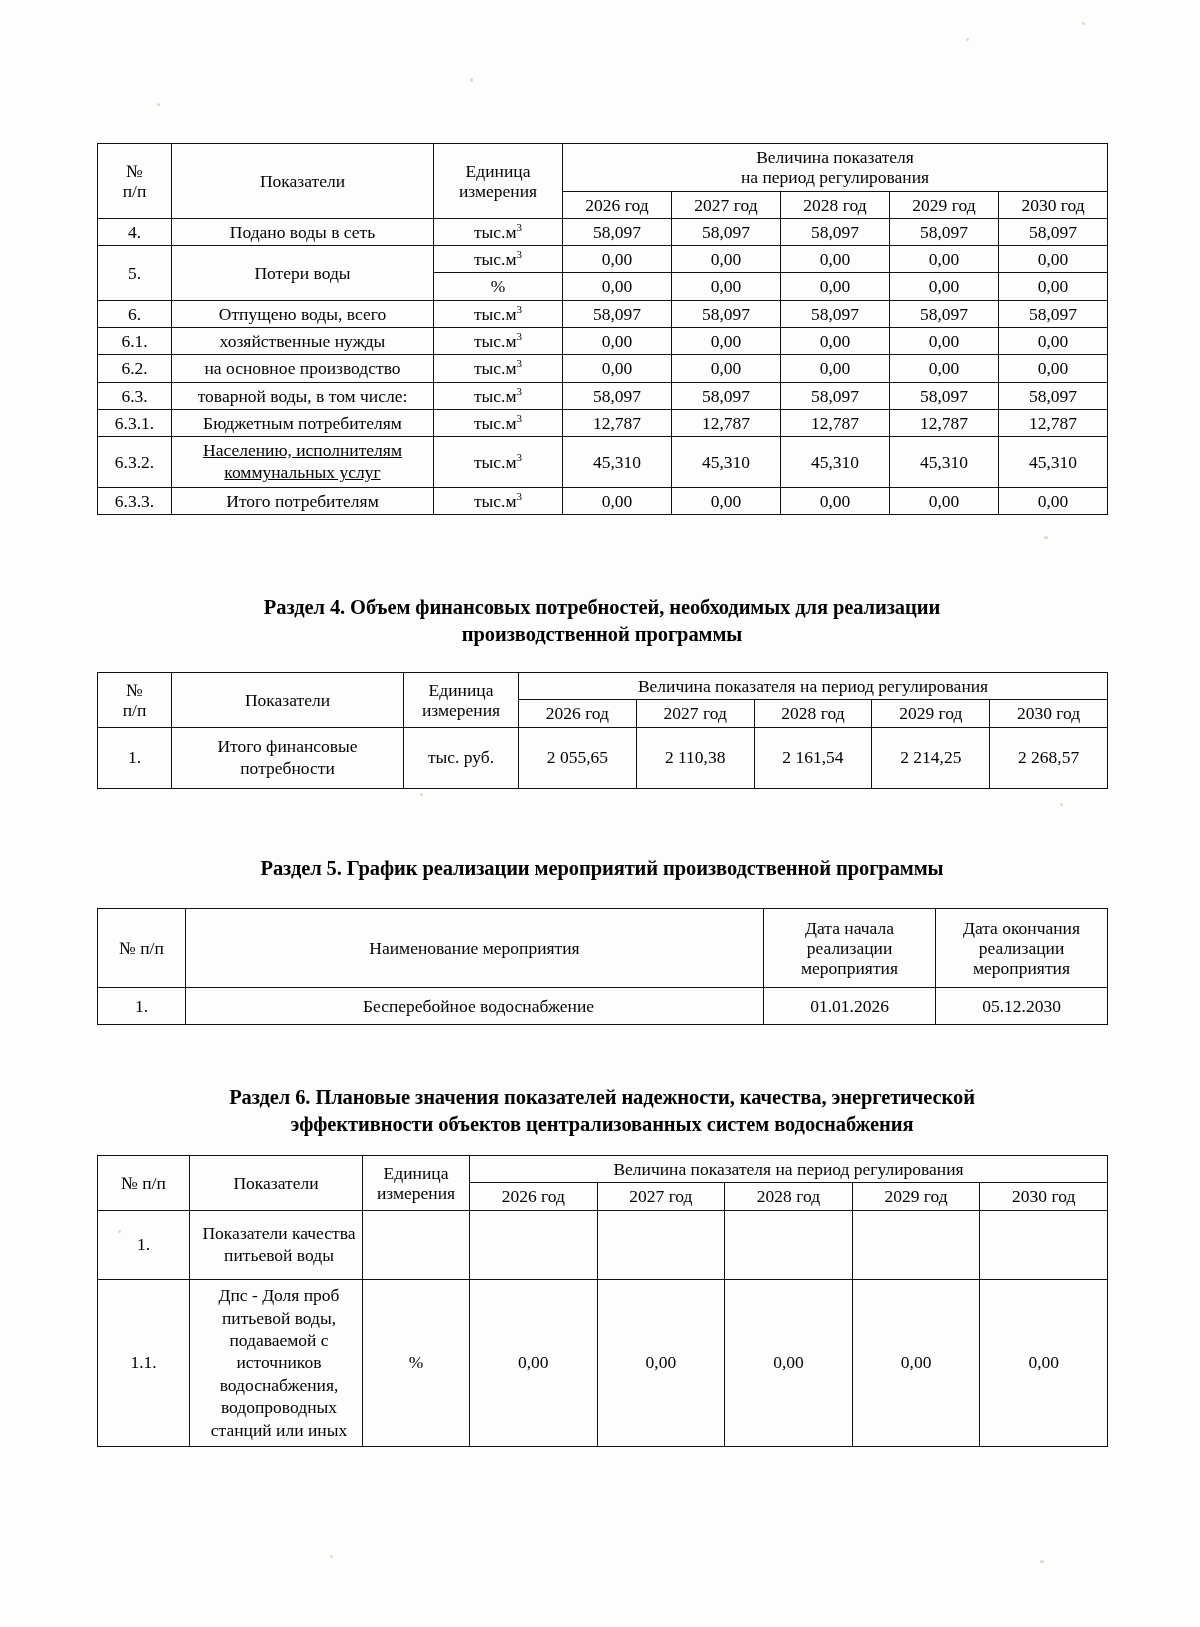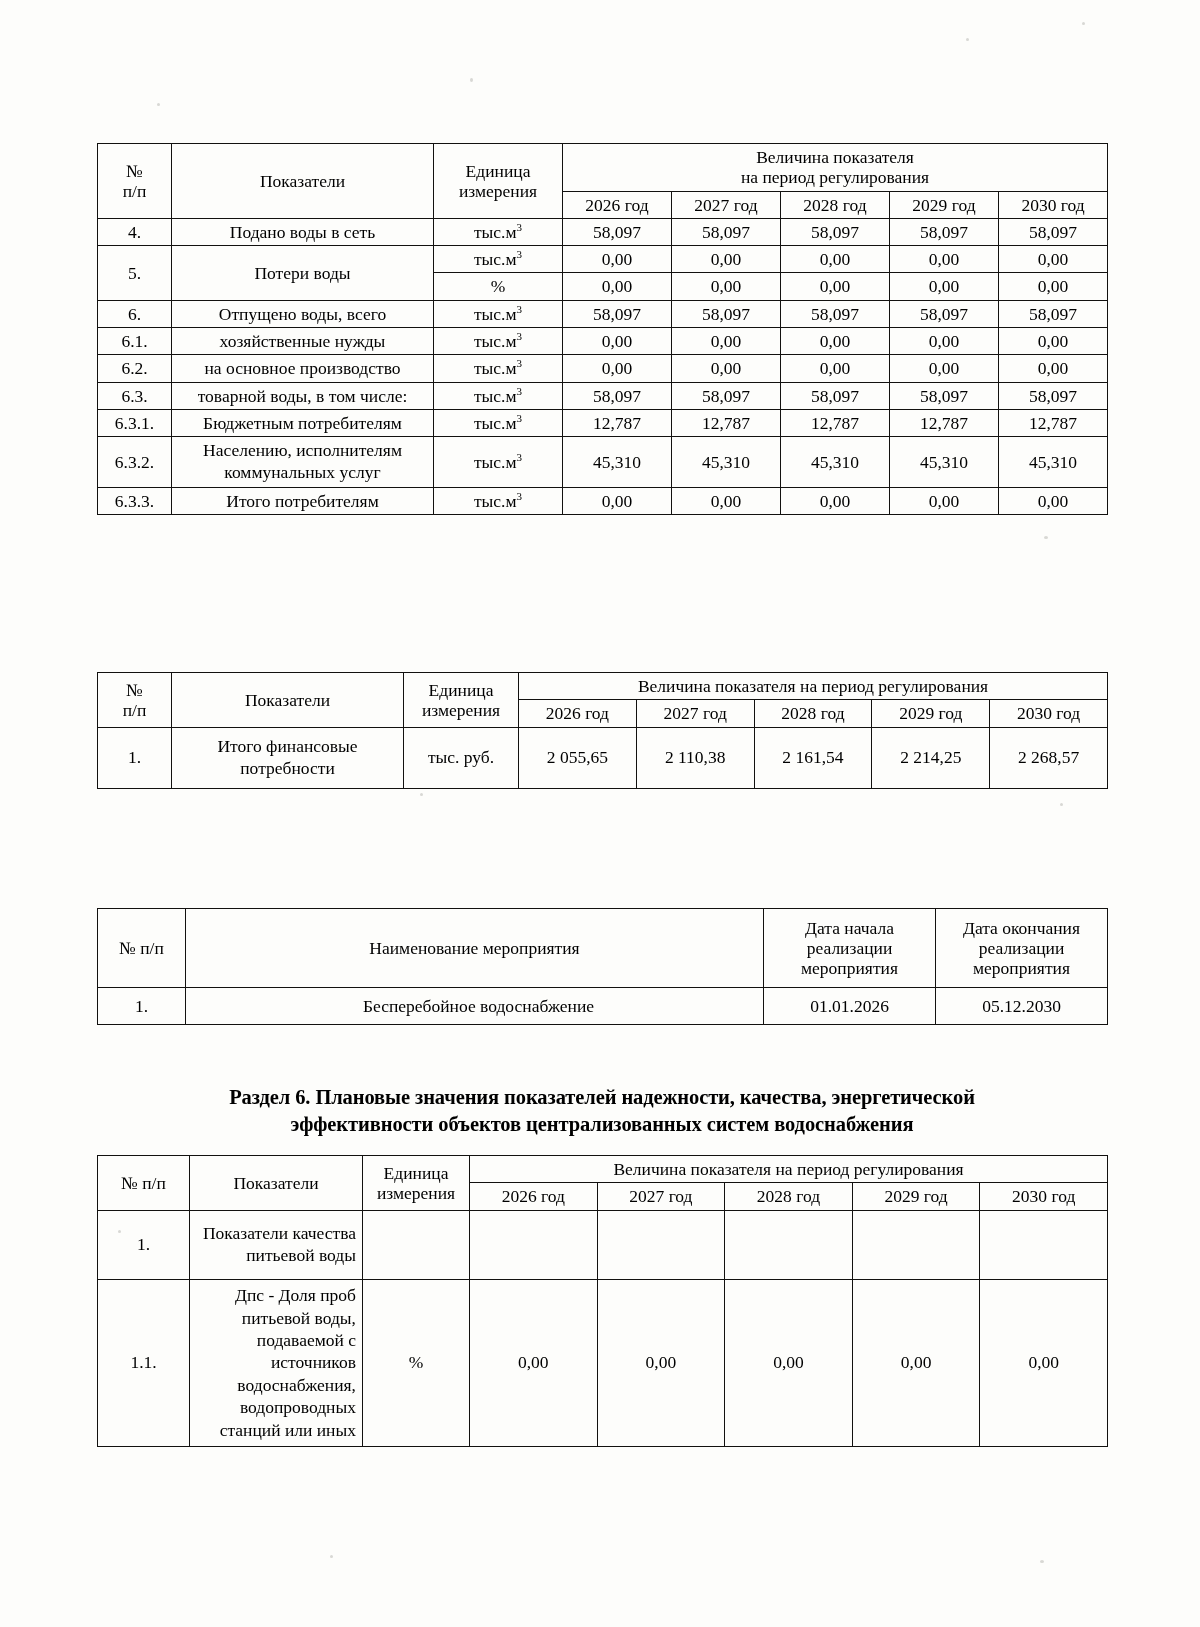--- a/index.html
+++ b/index.html
@@ -86,21 +86,21 @@
   .t5 col.c-name  { width: 578px; }
   .t5 col.c-date  { width: 172px; }
 
   
   .t6 col.c-num   { width: 92px; }
   .t6 col.c-name  { width: 173px; }
   .t6 col.c-unit  { width: 107px; }
   .t6 col.c-yr    { width: 127.6px; }
 
   .t6 td, .t6 th { font-size: 17px; }
-  .t6 td.left { padding-left: 12px; line-height: 1.24; text-align: right; }
+  .t6 td.left { padding-left: 12px; line-height: 1.24; }
 
   .t5 td, .t5 th { font-size: 16.5px; }
   .t5 td.left { padding-left: 14px; }
 
   .hdr-multi { line-height: 1.2; }
 </style>
 </head>
 <body>
 
 <div class="page">
@@ -230,21 +230,21 @@
           <td class="unit"><span>тыс.м</span><sup>3</sup></td>
           <td>12,787</td>
           <td>12,787</td>
           <td>12,787</td>
           <td>12,787</td>
           <td>12,787</td>
         </tr>
 
         <tr>
           <td>6.3.2.</td>
-          <td class="left" style="line-height:1.25;">Населению, исполнителям коммунальных услуг</td>
+          <td class="left" style="line-height:1.25;text-decoration:underline;">Населению, исполнителям коммунальных услуг</td>
           <td class="unit"><span>тыс.м</span><sup>3</sup></td>
           <td>45,310</td>
           <td>45,310</td>
           <td>45,310</td>
           <td>45,310</td>
           <td>45,310</td>
         </tr>
         <tr>
           <td>6.3.3.</td>
           <td class="left">Итого потребителям</td>
@@ -252,20 +252,24 @@
           <td>0,00</td>
           <td>0,00</td>
           <td>0,00</td>
           <td>0,00</td>
           <td>0,00</td>
         </tr>
       </tbody>
     </table>
   </div>
 
+  <div class="sheet" style="top:594px; width:1010px;">
+    <h2 class="section">Раздел 4. Объем финансовых потребностей, необходимых для реализации</h2>
+    <h2 class="section">производственной программы</h2>
+  </div>
 
   <div class="sheet" style="top:672px;">
     <table class="doc t4">
       <colgroup>
         <col class="c-num">
           <col class="c-name">
           <col class="c-unit">
         <col class="c-yr">
           <col class="c-yr">
           <col class="c-yr">
@@ -301,20 +305,23 @@
           <td>2 055,65</td>
           <td>2 110,38</td>
           <td>2 161,54</td>
           <td>2 214,25</td>
           <td>2 268,57</td>
         </tr>
       </tbody>
     </table>
   </div>
 
+  <div class="sheet" style="top:855px;">
+    <h2 class="section">Раздел 5. График реализации мероприятий производственной программы</h2>
+  </div>
 
   <div class="sheet" style="top:908px;">
     <table class="doc t5">
       <colgroup>
         <col class="c-num">
           <col class="c-name">
           <col class="c-date">
           <col class="c-date">
       </colgroup>
       <thead>

